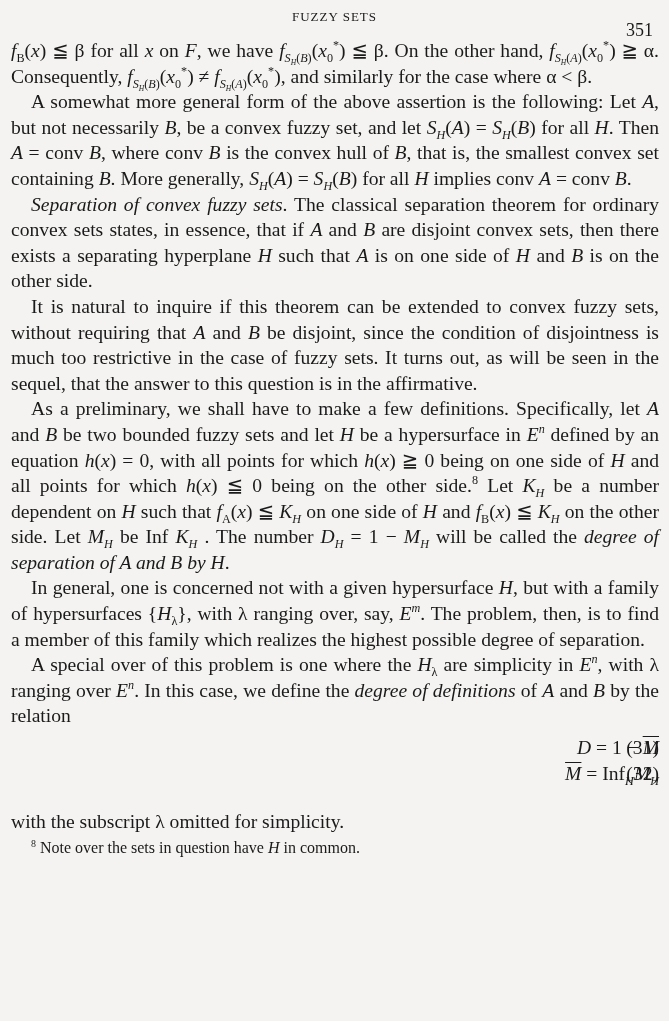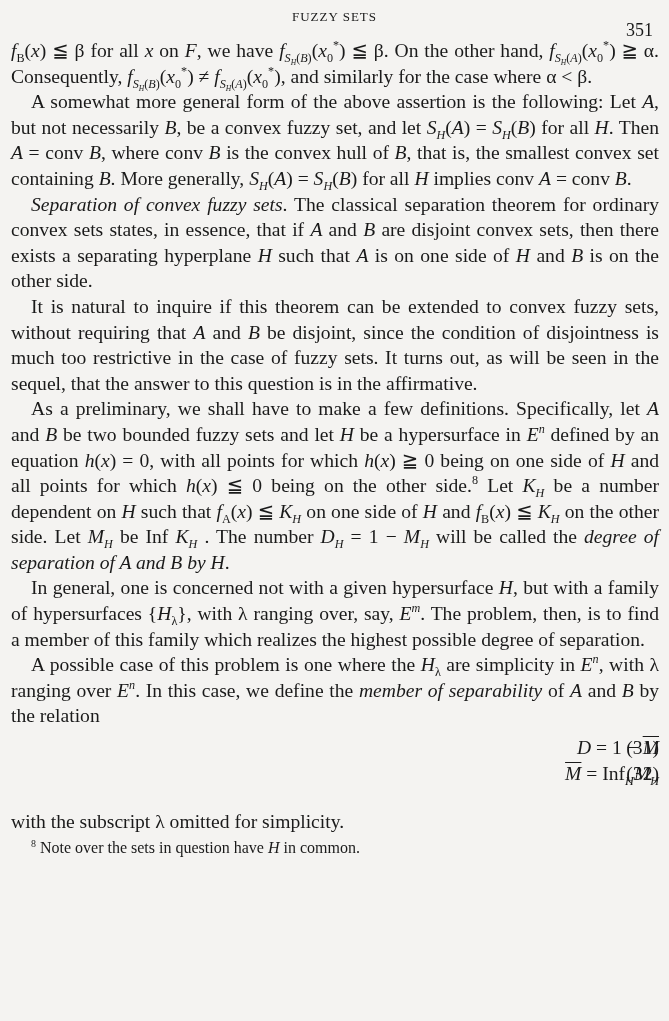--- a/index.html
+++ b/index.html
@@ -75,22 +75,22 @@
       <span>being on one side of</span> <i>H</i> <span>and all points for which</span> <i>h</i>(<i>x</i>) ≦ 0 <span>being on the other side.</span><span class="fnmark">8</span> <span>Let</span> <i>K<sub>H</sub></i> <span>be a number dependent on</span> <i>H</i> <span>such that</span> <i>f</i><sub>A</sub>(<i>x</i>) ≦ <i>K<sub>H</sub></i>
       <span>on one side of</span> <i>H</i> <span>and</span> <i>f</i><sub>B</sub>(<i>x</i>) ≦ <i>K<sub>H</sub></i> <span>on the other side. Let</span> <i>M<sub>H</sub></i> <span>be Inf</span> <i>K<sub>H</sub></i> .
       <span>The number</span> <i>D<sub>H</sub></i> = 1 − <i>M<sub>H</sub></i> <span>will be called the</span> <i>degree of separation of A and B by H</i>.
     </p>
 
     <p class="indent">
       <span>In general, one is concerned not with a given hypersurface</span> <i>H</i>, <span>but with a family of hypersurfaces</span> {<i>H</i><sub>λ</sub>}, <span>with λ ranging over, say,</span> <i>E</i><sup><i>m</i></sup>. <span>The problem, then, is to find a member of this family which realizes the highest possible degree of separation.</span>
     </p>
 
     <p class="indent">
-      <span>A possible case of this problem is one where the</span> <i>H</i><sub>λ</sub> <span>are simplicity in</span>
-      <i>E</i><sup><i>n</i></sup>, <span>with λ ranging over</span> <i>E</i><sup><i>n</i></sup>. <span>In this case, we define the</span> <i>member of separability</i> <span>of</span> <i>A</i> <span>and</span> <i>B</i> <span>by the relation</span>
+      <span>A special over of this problem is one where the</span> <i>H</i><sub>λ</sub> <span>are simplicity in</span>
+      <i>E</i><sup><i>n</i></sup>, <span>with λ ranging over</span> <i>E</i><sup><i>n</i></sup>. <span>In this case, we define the</span> <i>degree of definitions</i> <span>of</span> <i>A</i> <span>and</span> <i>B</i> <span>by the relation</span>
     </p>
 
     <div class="eq">
       <div class="eq-body"><i>D</i> = 1 − <i class="bar">M</i></div>
       <div class="eq-num">(31)</div>
     </div>
 
 
     <div class="eq" style="margin-top:-8px">
       <div class="eq-body"><i class="bar">M</i> = Inf<sub><i>H</i></sub><i>M</i><sub><i>H</i></sub></div>

